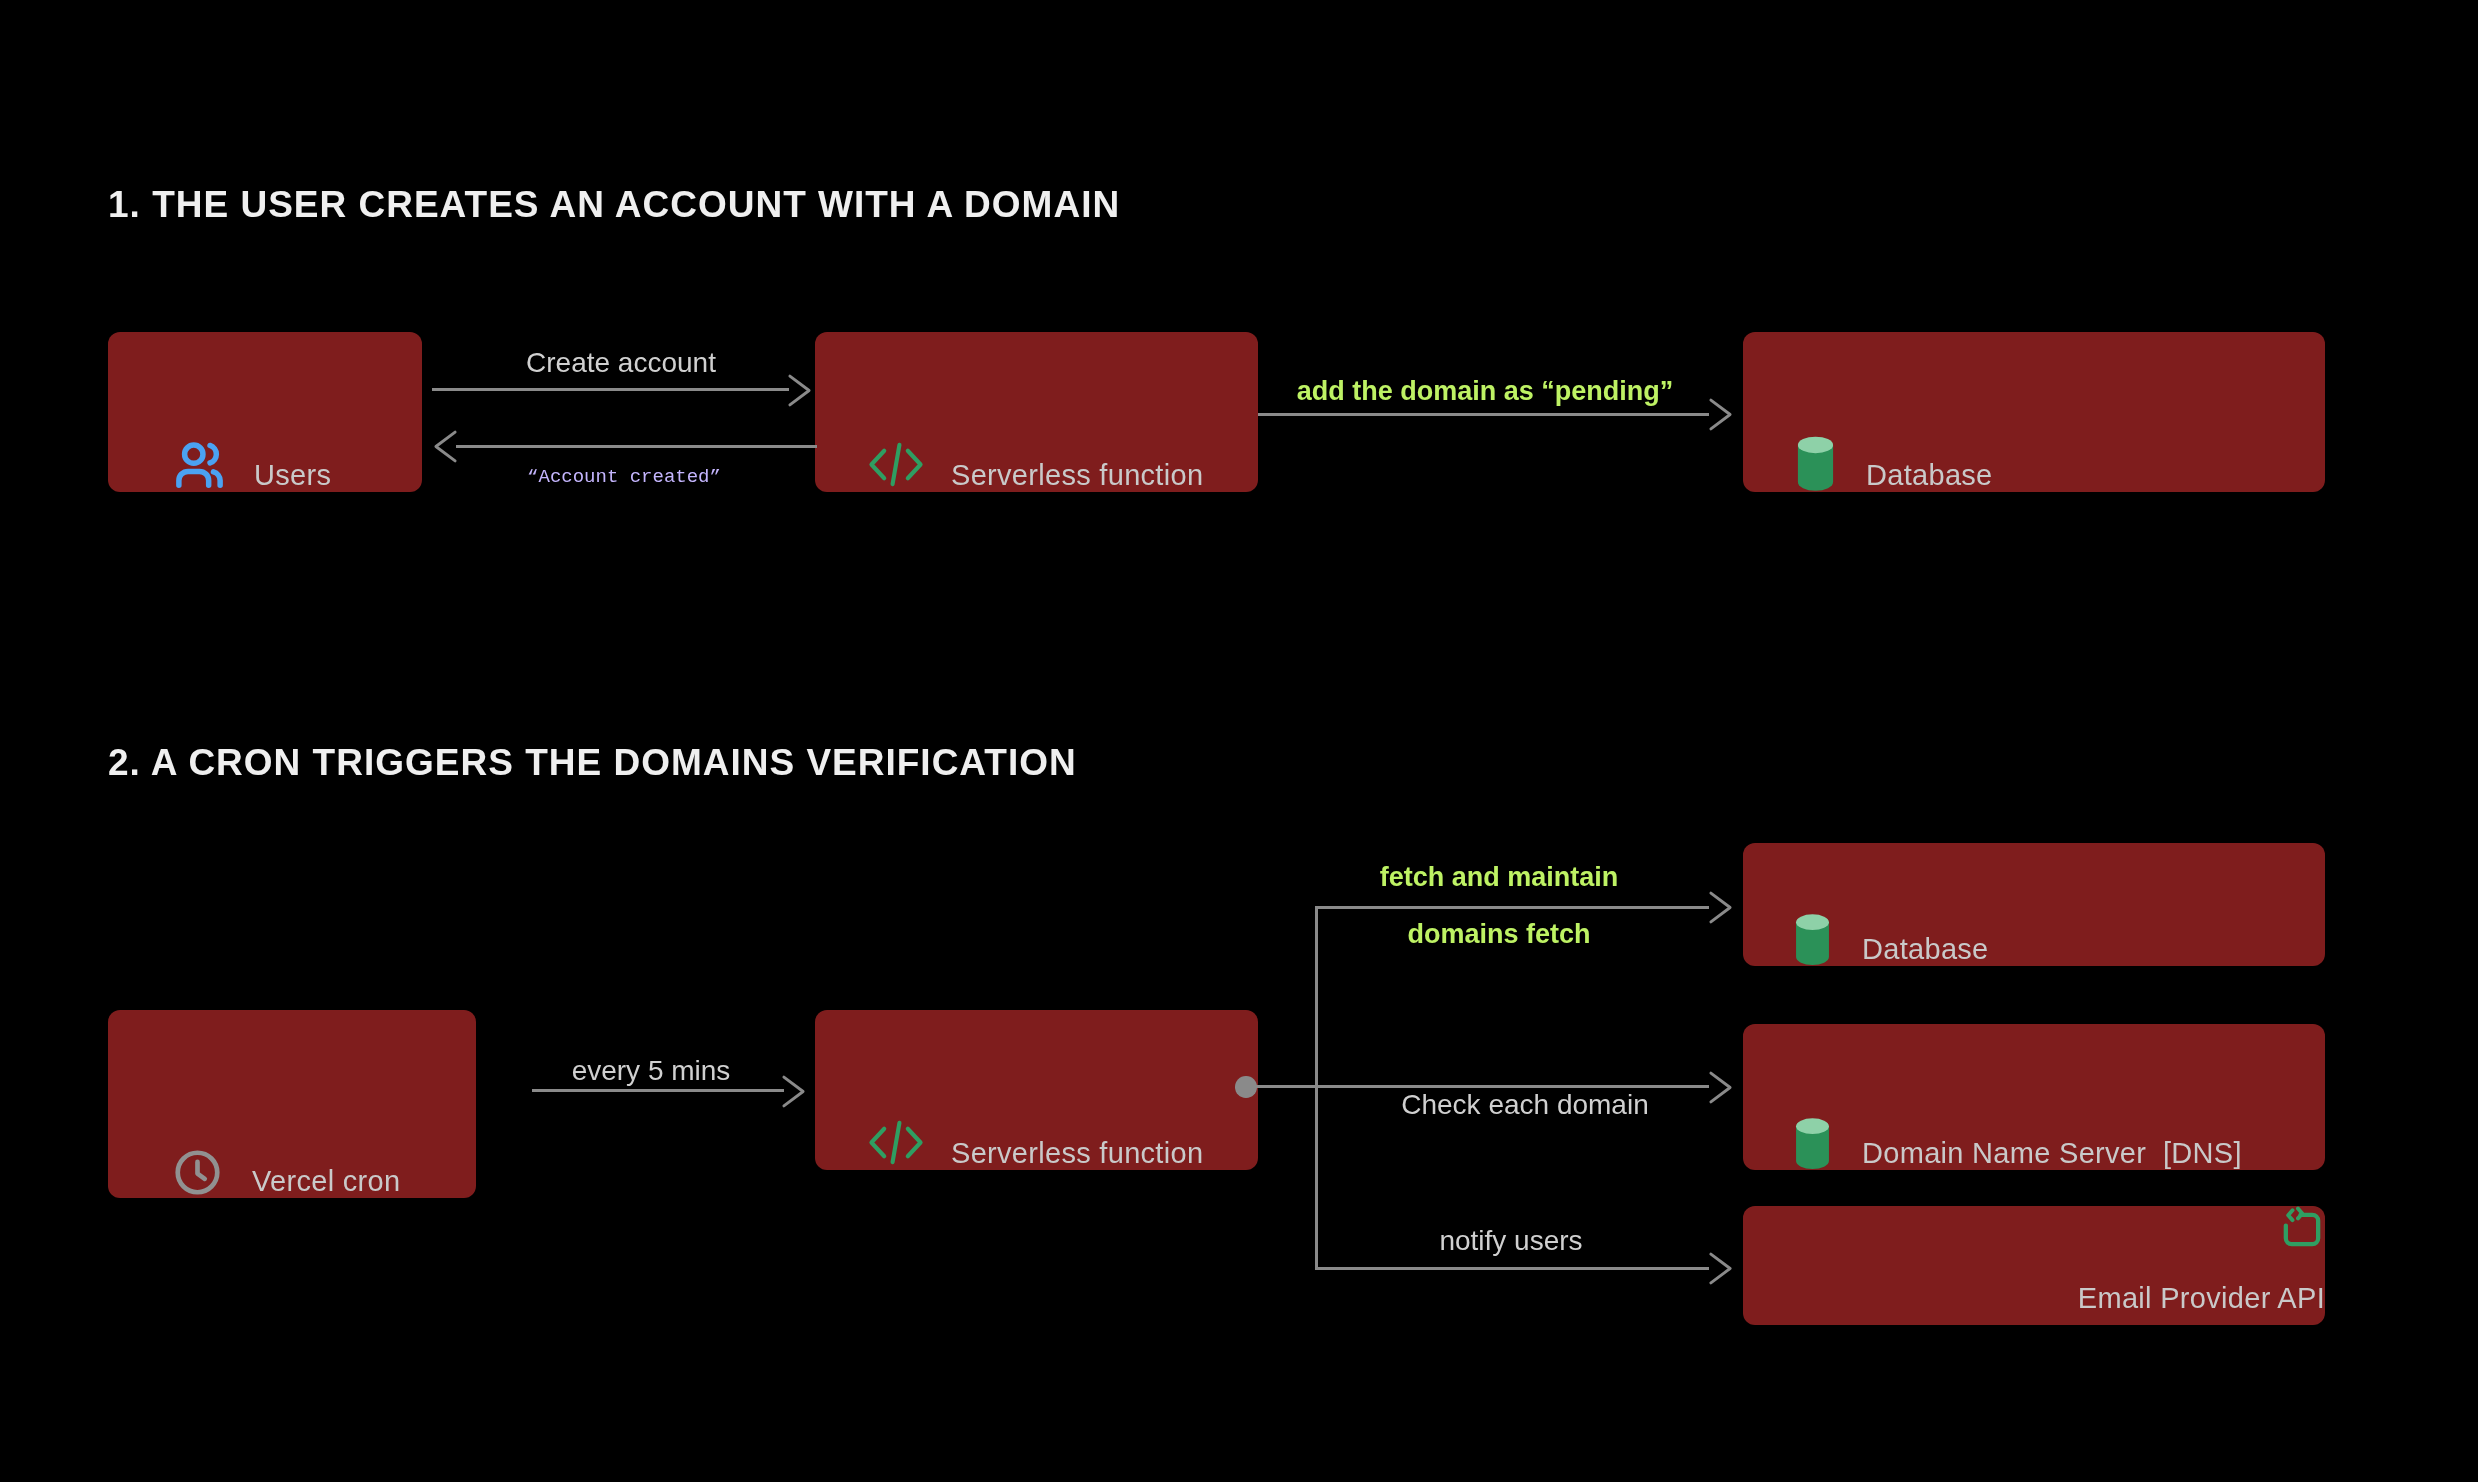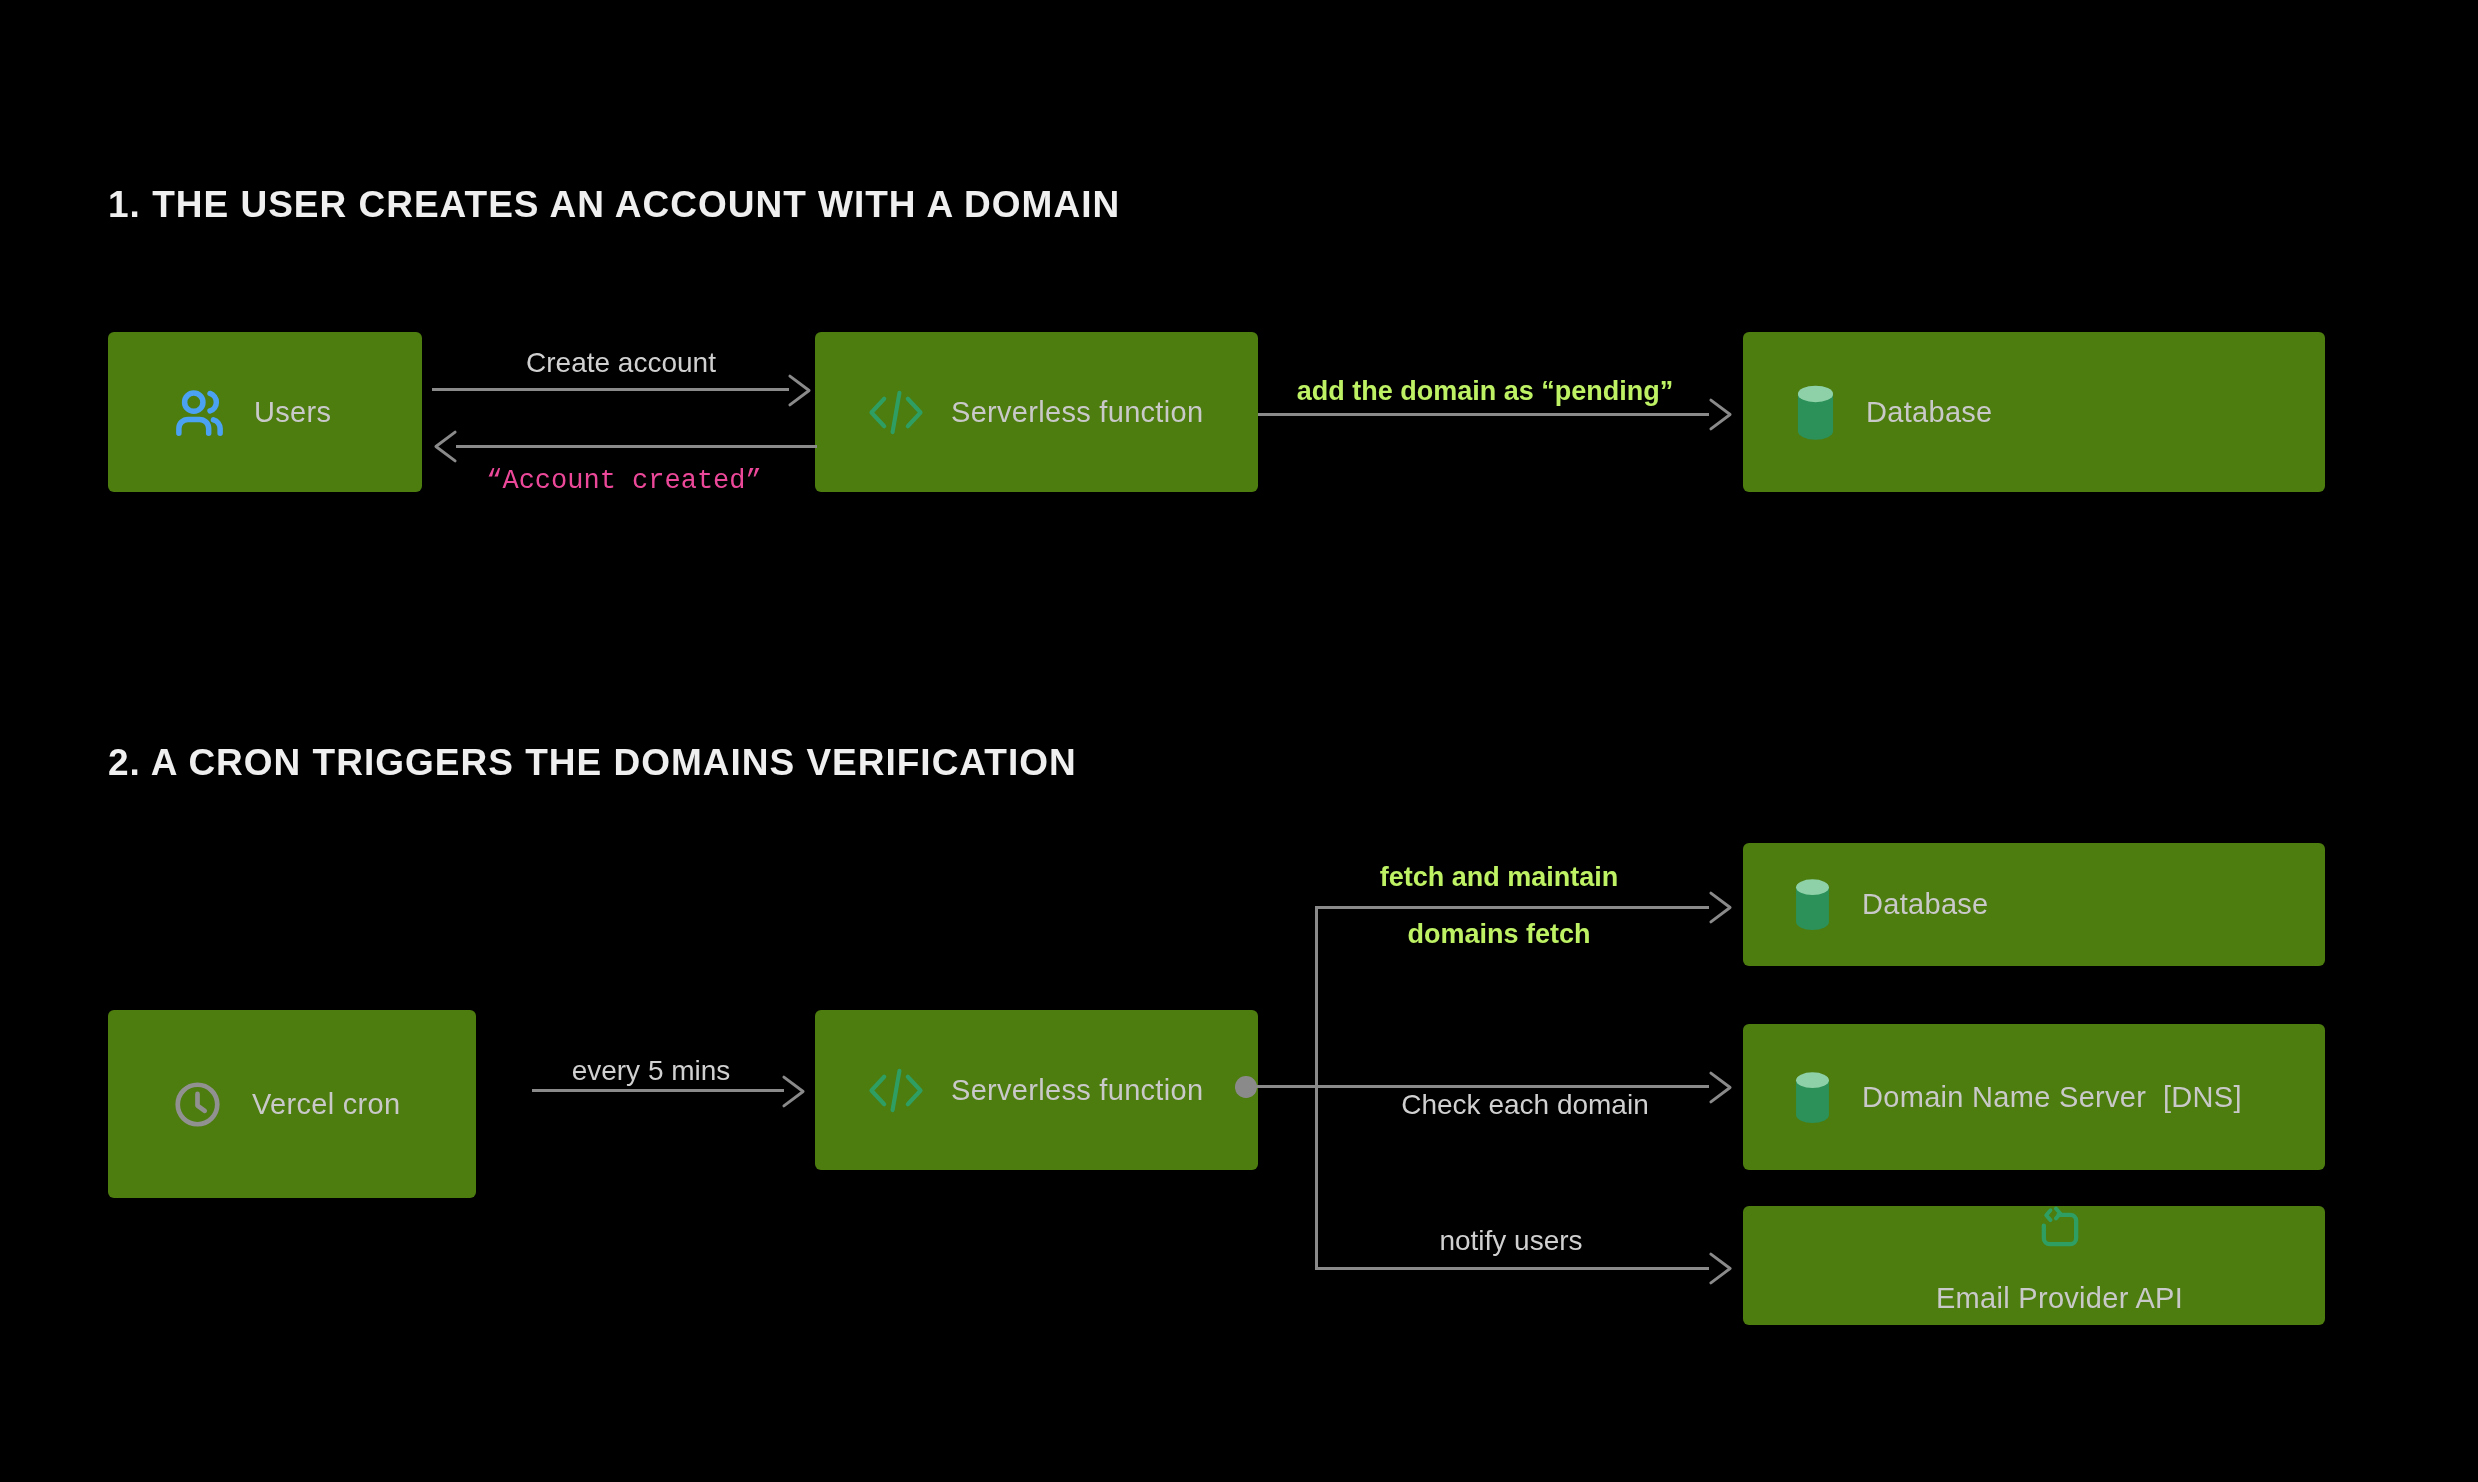--- a/index.html
+++ b/index.html
@@ -19,24 +19,24 @@
     position: absolute;
     margin: 0;
     font-size: 37px;
     font-weight: 700;
     letter-spacing: 1px;
     color: #efefef;
     white-space: nowrap;
   }
   .box {
     position: absolute;
-    background: #4d7c0f;
-    border-radius: 6px;
+    background: #7f1d1d;
+    border-radius: 12px;
     display: flex;
-    align-items: center;
+    align-items: flex-end;
     box-sizing: border-box;
   }
   .box .box-label {
     font-size: 29px;
     letter-spacing: 0.3px;
     color: #c9c9c9;
     white-space: nowrap;
   }
   .icon-wrap {
     display: flex;
@@ -67,22 +67,22 @@
     color: #d0d0d0;
     white-space: nowrap;
   }
   .edge-label.strong {
     font-size: 27px;
     font-weight: 600;
     color: #bef264;
   }
   .edge-label.mono {
     font-family: "Liberation Mono", "DejaVu Sans Mono", monospace;
-    font-size: 27px;
-    color: #ec4899;
+    font-size: 19px;
+    color: #c4b5fd;
   }
   .dot {
     position: absolute;
     width: 21.5px;
     height: 21.5px;
     border-radius: 50%;
     background: #8a8a8a;
   }
 </style>
 </head>

